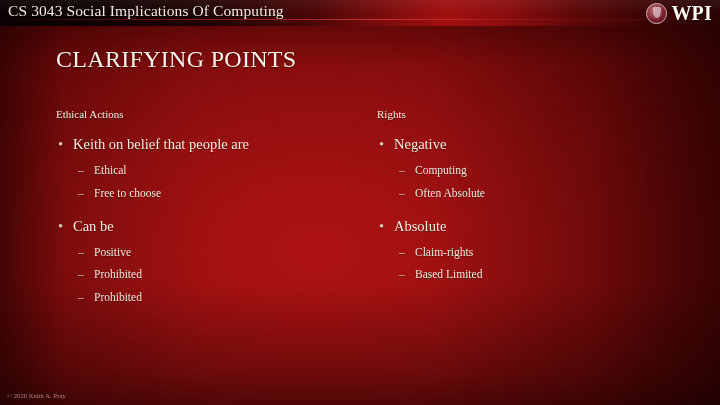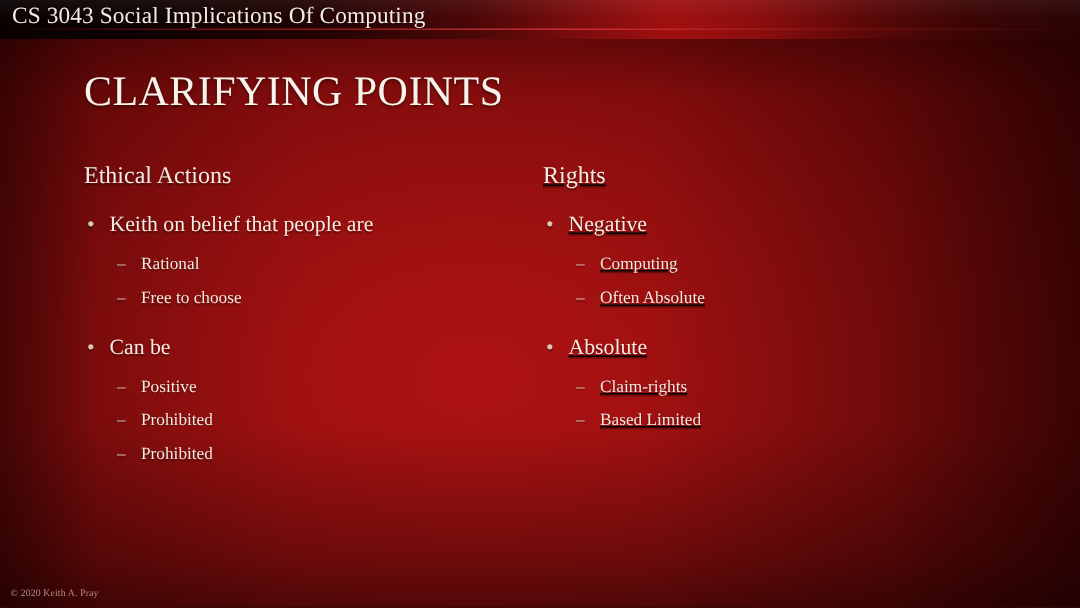--- a/index.html
+++ b/index.html
@@ -148,38 +148,38 @@
     letter-spacing: 0.2px;
     line-height: 1;
     text-shadow: 0 1px 1px rgba(0,0,0,0.75);
   }
 
   
   .slide-title {
     position: absolute;
     left: 56px;
     top: 46px;
-    font-size: 28px;
+    font-size: 24px;
     color: #f7f2ea;
     letter-spacing: 0.3px;
     white-space: nowrap;
     text-shadow: 0 1px 2px rgba(0,0,0,0.45);
   }
 
   
   .col {
     position: absolute;
     top: 108px;
     width: 310px;
   }
   .col-left  { left: 56px;  }
-  .col-right { left: 362px; text-decoration: underline; }
+  .col-right { left: 377px; }
 
   .col-heading {
-    font-size: 16px;
+    font-size: 11px;
     color: #f4ece2;
     margin: 0 0 13px 0;
     line-height: 1.2;
     text-shadow: 0 1px 1px rgba(0,0,0,0.4);
   }
 
   .bullet-group { margin-bottom: 12px; }
   .bullet-group:last-child { margin-bottom: 0; }
 
   .bullet-l1 {
@@ -235,35 +235,39 @@
 <div id="slide">
 
   <div class="bg-base"></div>
   <div class="bg-vignette"></div>
   <div class="bg-vignette2"></div>
 
   <div class="header">
     <div class="header-sheen"></div>
     <div class="header-line"></div>
     <div class="header-title">CS 3043 Social Implications Of Computing</div>
+    <div class="logo">
+      <div class="crest"></div>
+      <div class="wpi-text">WPI</div>
+    </div>
   </div>
 
   <div class="slide-title">CLARIFYING POINTS</div>
 
   <div class="col col-left">
     <div class="col-heading">Ethical Actions</div>
 
     <div class="bullet-group">
       <div class="bullet-l1">
         <span class="mark">•</span>
         <span>Keith on belief that people are</span>
       </div>
       <div class="bullet-l2">
         <span class="mark">–</span>
-        <span>Rational</span>
+        <span>Ethical</span>
       </div>
       <div class="bullet-l2">
         <span class="mark">–</span>
         <span>Free to choose</span>
       </div>
     </div>
 
     <div class="bullet-group">
       <div class="bullet-l1">
         <span class="mark">•</span>

